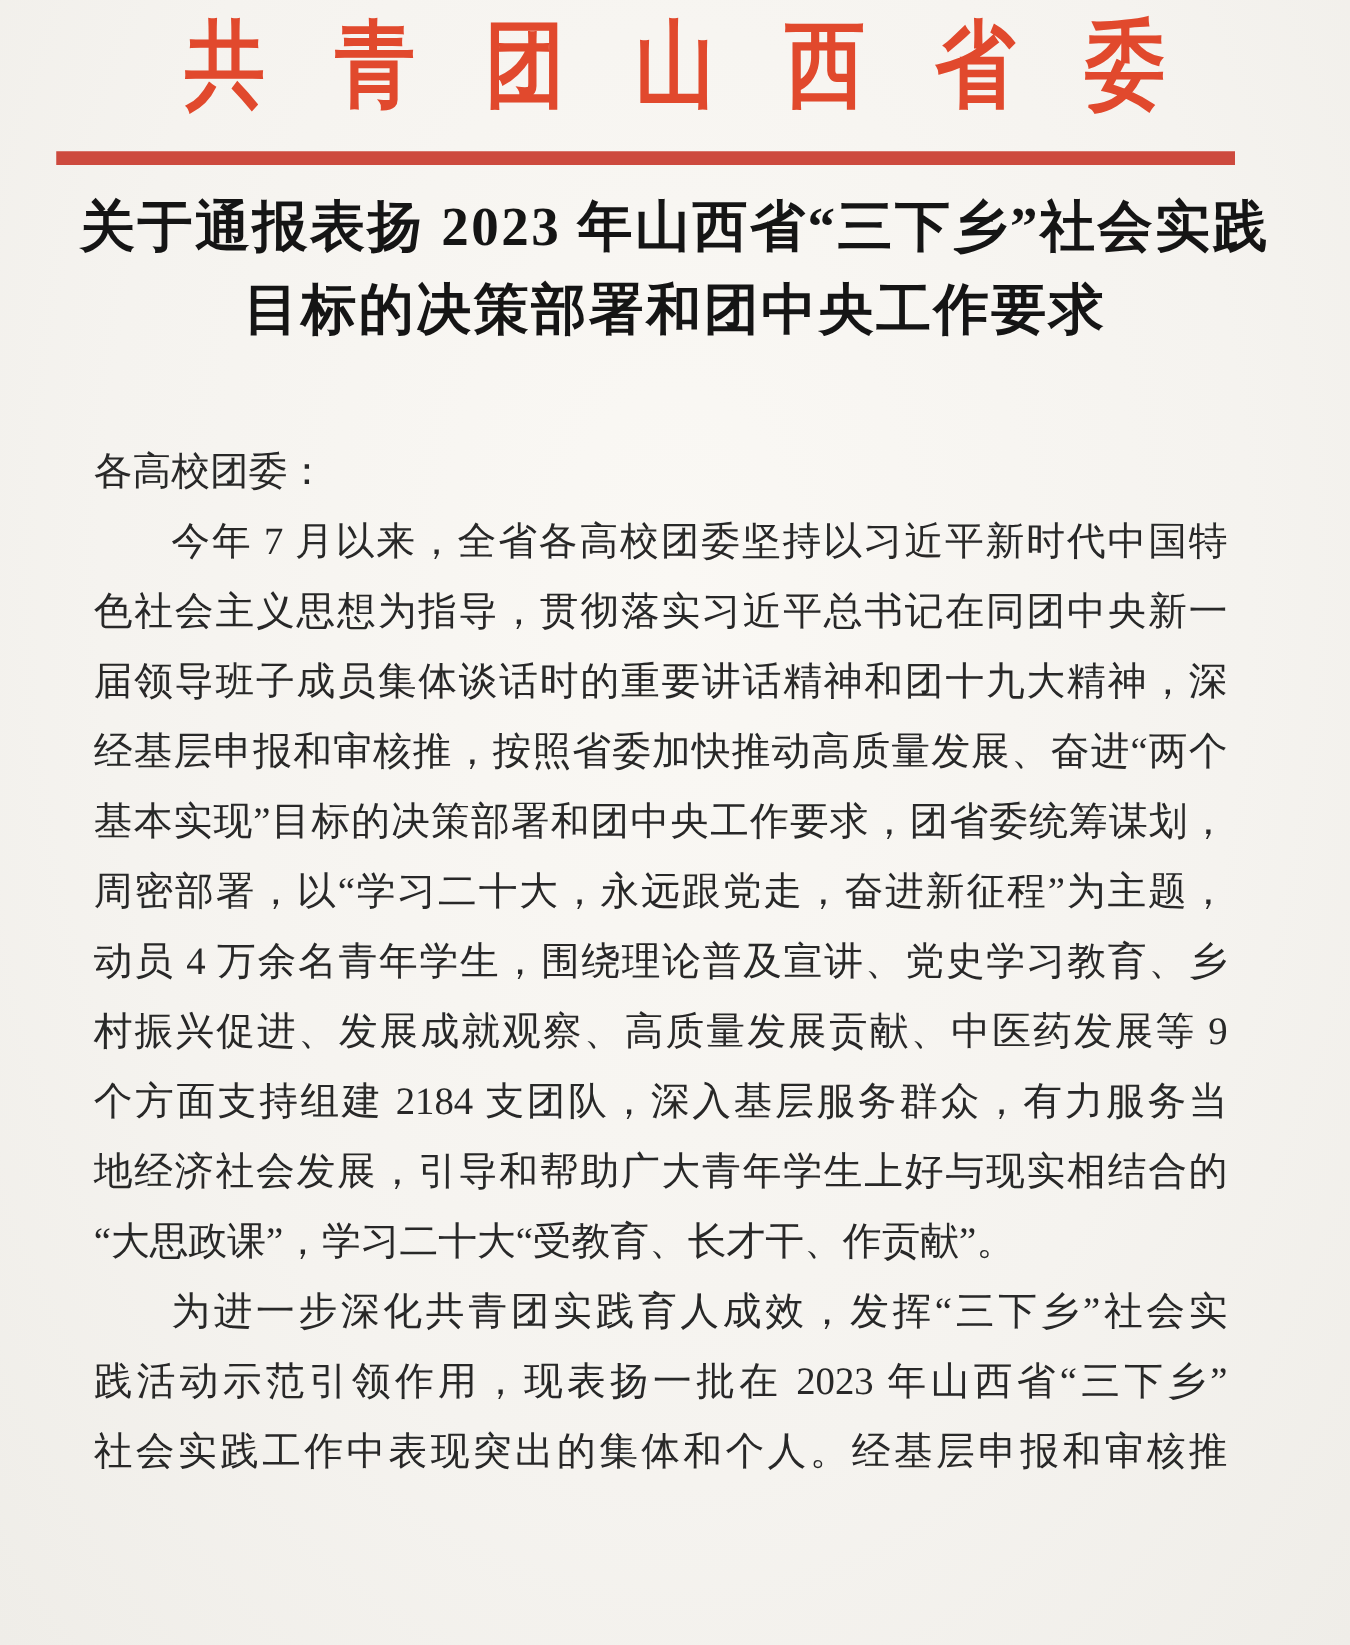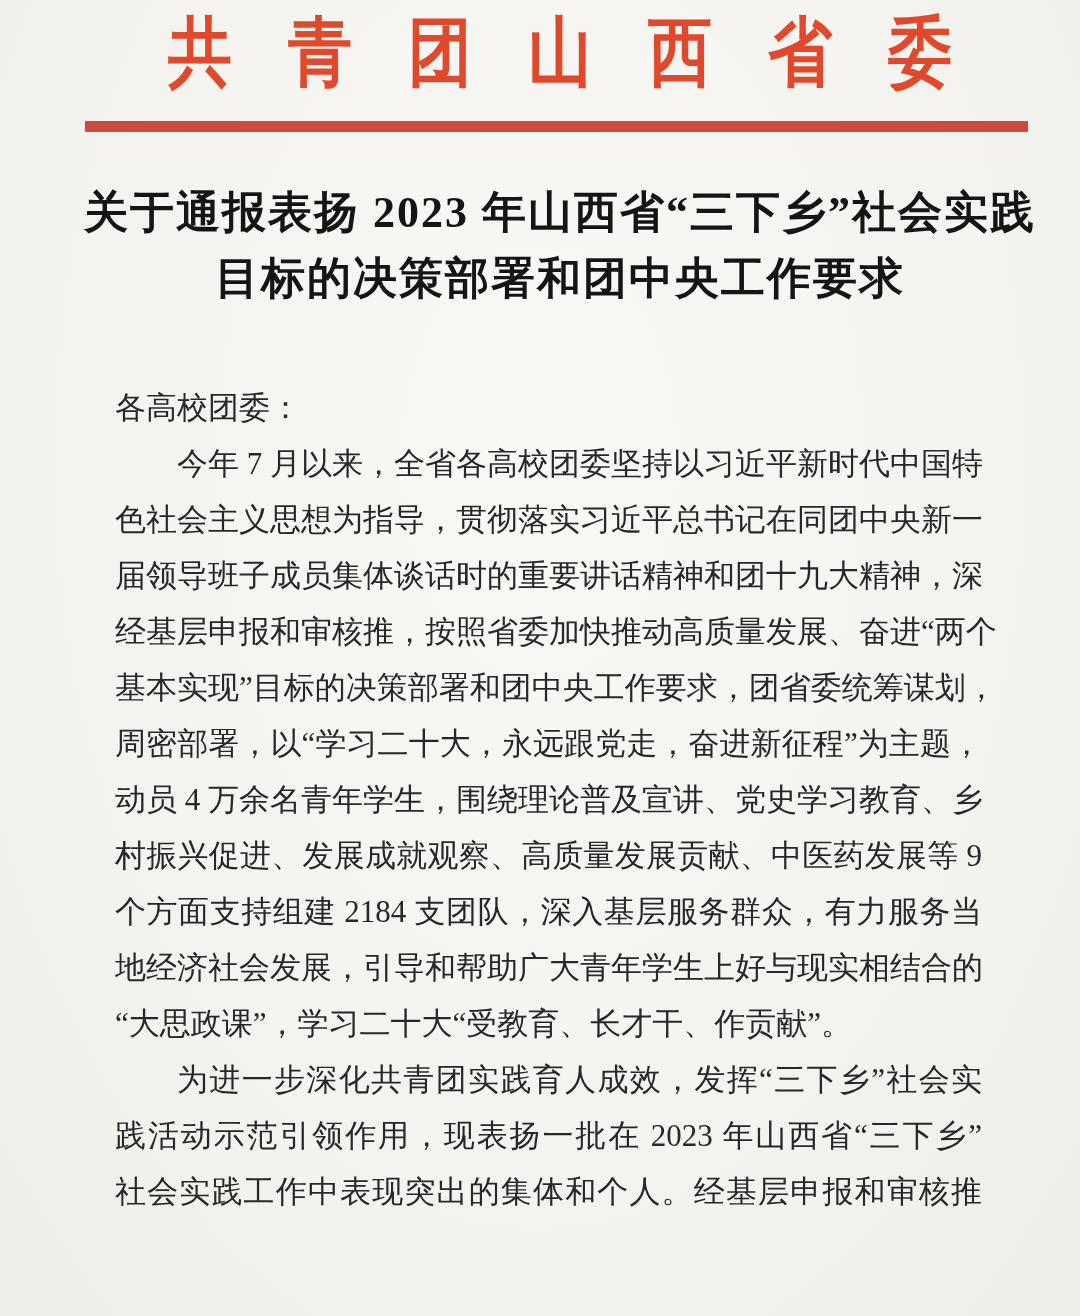--- a/index.html
+++ b/index.html
@@ -10,21 +10,20 @@
     font-family: "Liberation Serif", "DejaVu Serif", serif;
   }
 
   .page {
     position: relative;
     width: 1080px;
     height: 1316px;
     overflow: hidden;
     background-color: #f6f4f0;
     background-image: radial-gradient(ellipse at 50% 35%, #faf8f4 0%, #f5f3ef 60%, #efede8 100%);
-    padding-left: 40px;
   }
 
   
   .org-header {
     margin-top: 10px;
     text-align: center;
     padding-left: 56px;            
     font-size: 64px;
     line-height: 78px;
     font-weight: bold;
@@ -38,21 +37,21 @@
   .red-rule {
     margin-top: 33px;
     margin-left: 45px;
     width: 943px;
     height: 11px;
     background: #cd4a3e;
   }
 
   
   .doc-title {
-    margin-top: 48px;
+    margin-top: 17px;
     text-align: center;
     font-size: 44px;
     line-height: 66px;
     font-weight: 900;
     color: #151515;
     letter-spacing: 2px;
   }
   .doc-title .title-line { display: block; }
 
   

